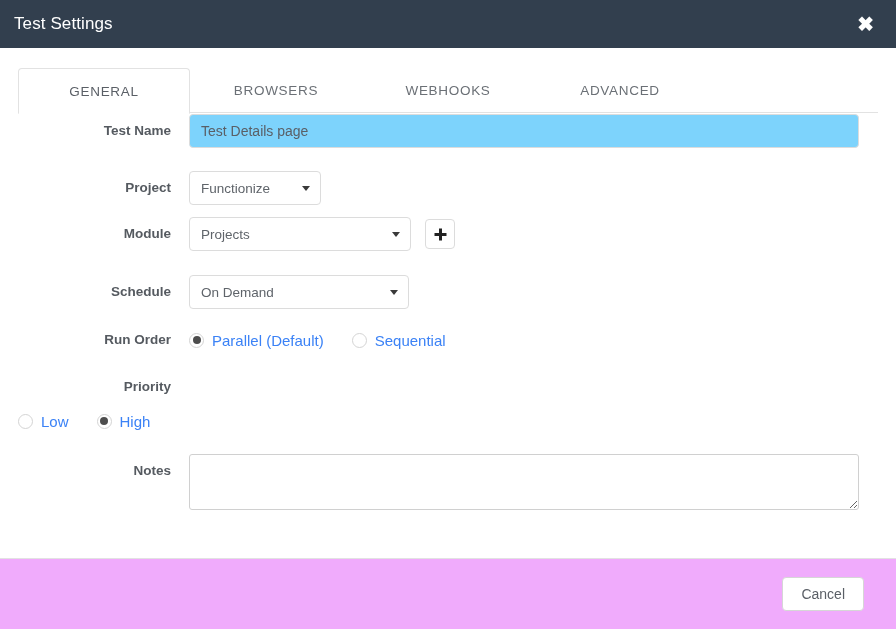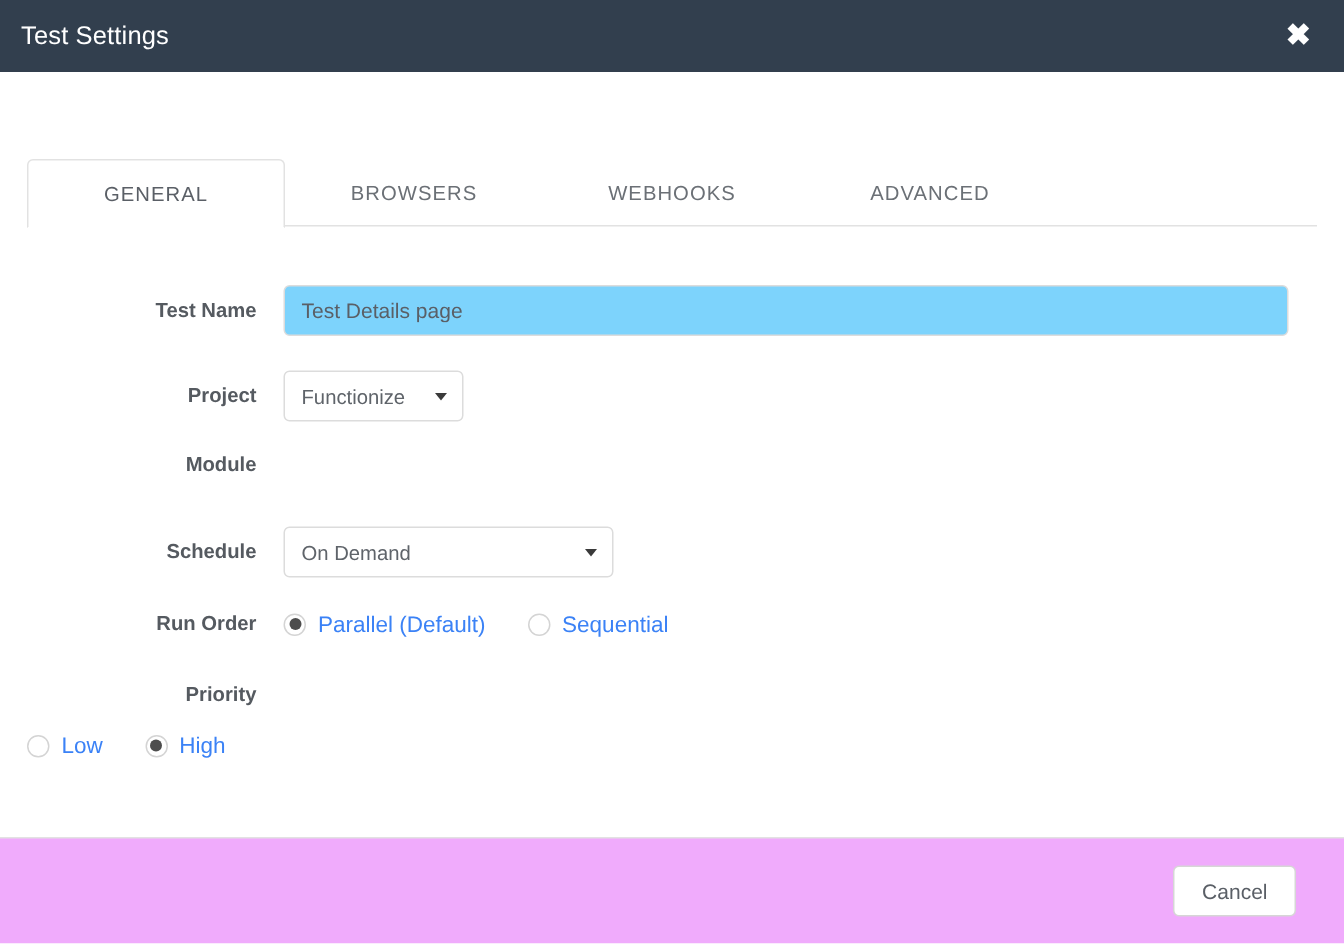--- a/index.html
+++ b/index.html
@@ -16,21 +16,20 @@
   }
 
   .modal {
     position: relative;
     width: 896px;
     height: 629px;
     background: #ffffff;
     box-sizing: border-box;
     display: flex;
     flex-direction: column;
-    gap: 38px;
   }
 
   
   .modal-header {
     height: 48px;
     min-height: 48px;
     background: #323f4e;
     display: flex;
     align-items: center;
     justify-content: space-between;
@@ -176,21 +175,21 @@
     position: absolute;
     right: 10px;
     top: 50%;
     margin-top: -2px;
     width: 0;
     height: 0;
     border-left: 4.5px solid transparent;
     border-right: 4.5px solid transparent;
     border-top: 5px solid #3a3a3a;
   }
-  .select-project { width: 120px; }
+  .select-project { width: 132px; }
   .select-env     { width: 135px; }
   .select-module  { width: 222px; }
   .select-sched   { width: 220px; }
 
   .add-btn {
     box-sizing: border-box;
     width: 30px;
     height: 30px;
     margin-left: 14px;
     border: 1px solid #dcdcdc;
@@ -337,20 +336,34 @@
         <div class="select-box select-project">
           <span>Functionize</span>
           <span class="caret"></span>
         </div>
       </div>
     </div>
 
 
     <div class="form-row row-module">
       <div class="form-label">Module</div>
+      <div class="form-control-area">
+        <div class="select-box select-module">
+          <span>Projects</span>
+          <span class="caret"></span>
+        </div>
+        <div class="add-btn">
+          <span>
+            <svg width="13" height="13" viewBox="0 0 13 13" aria-hidden="true">
+              <rect x="5" y="0.5" width="3" height="12" fill="#222222"></rect>
+              <rect x="0.5" y="5" width="12" height="3" fill="#222222"></rect>
+            </svg>
+          </span>
+        </div>
+      </div>
     </div>
 
     <div class="form-row row-sched">
       <div class="form-label">Schedule</div>
       <div class="form-control-area">
         <div class="select-box select-sched">
           <span>On Demand</span>
           <span class="caret"></span>
         </div>
       </div>

